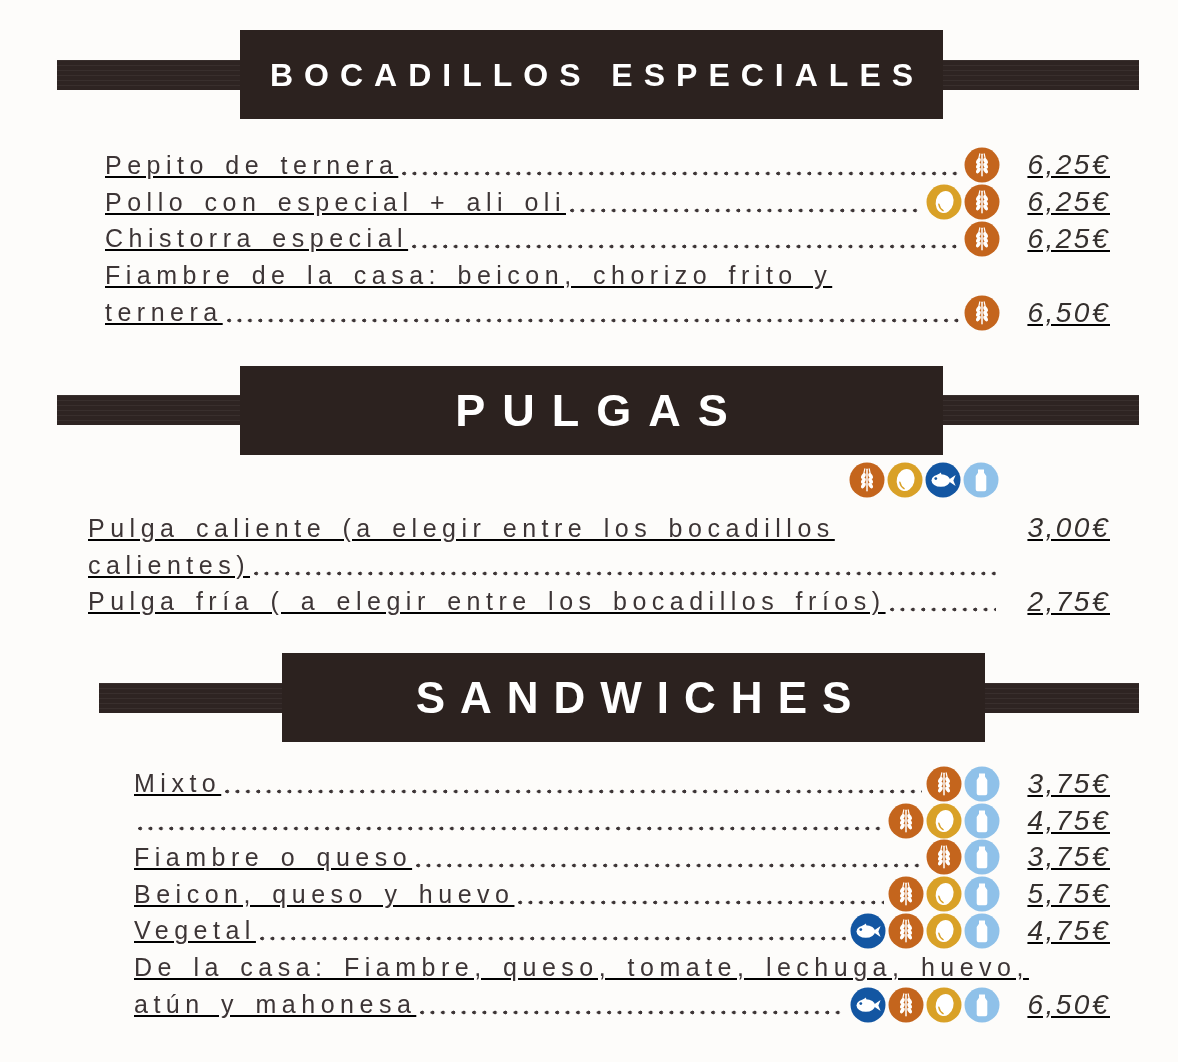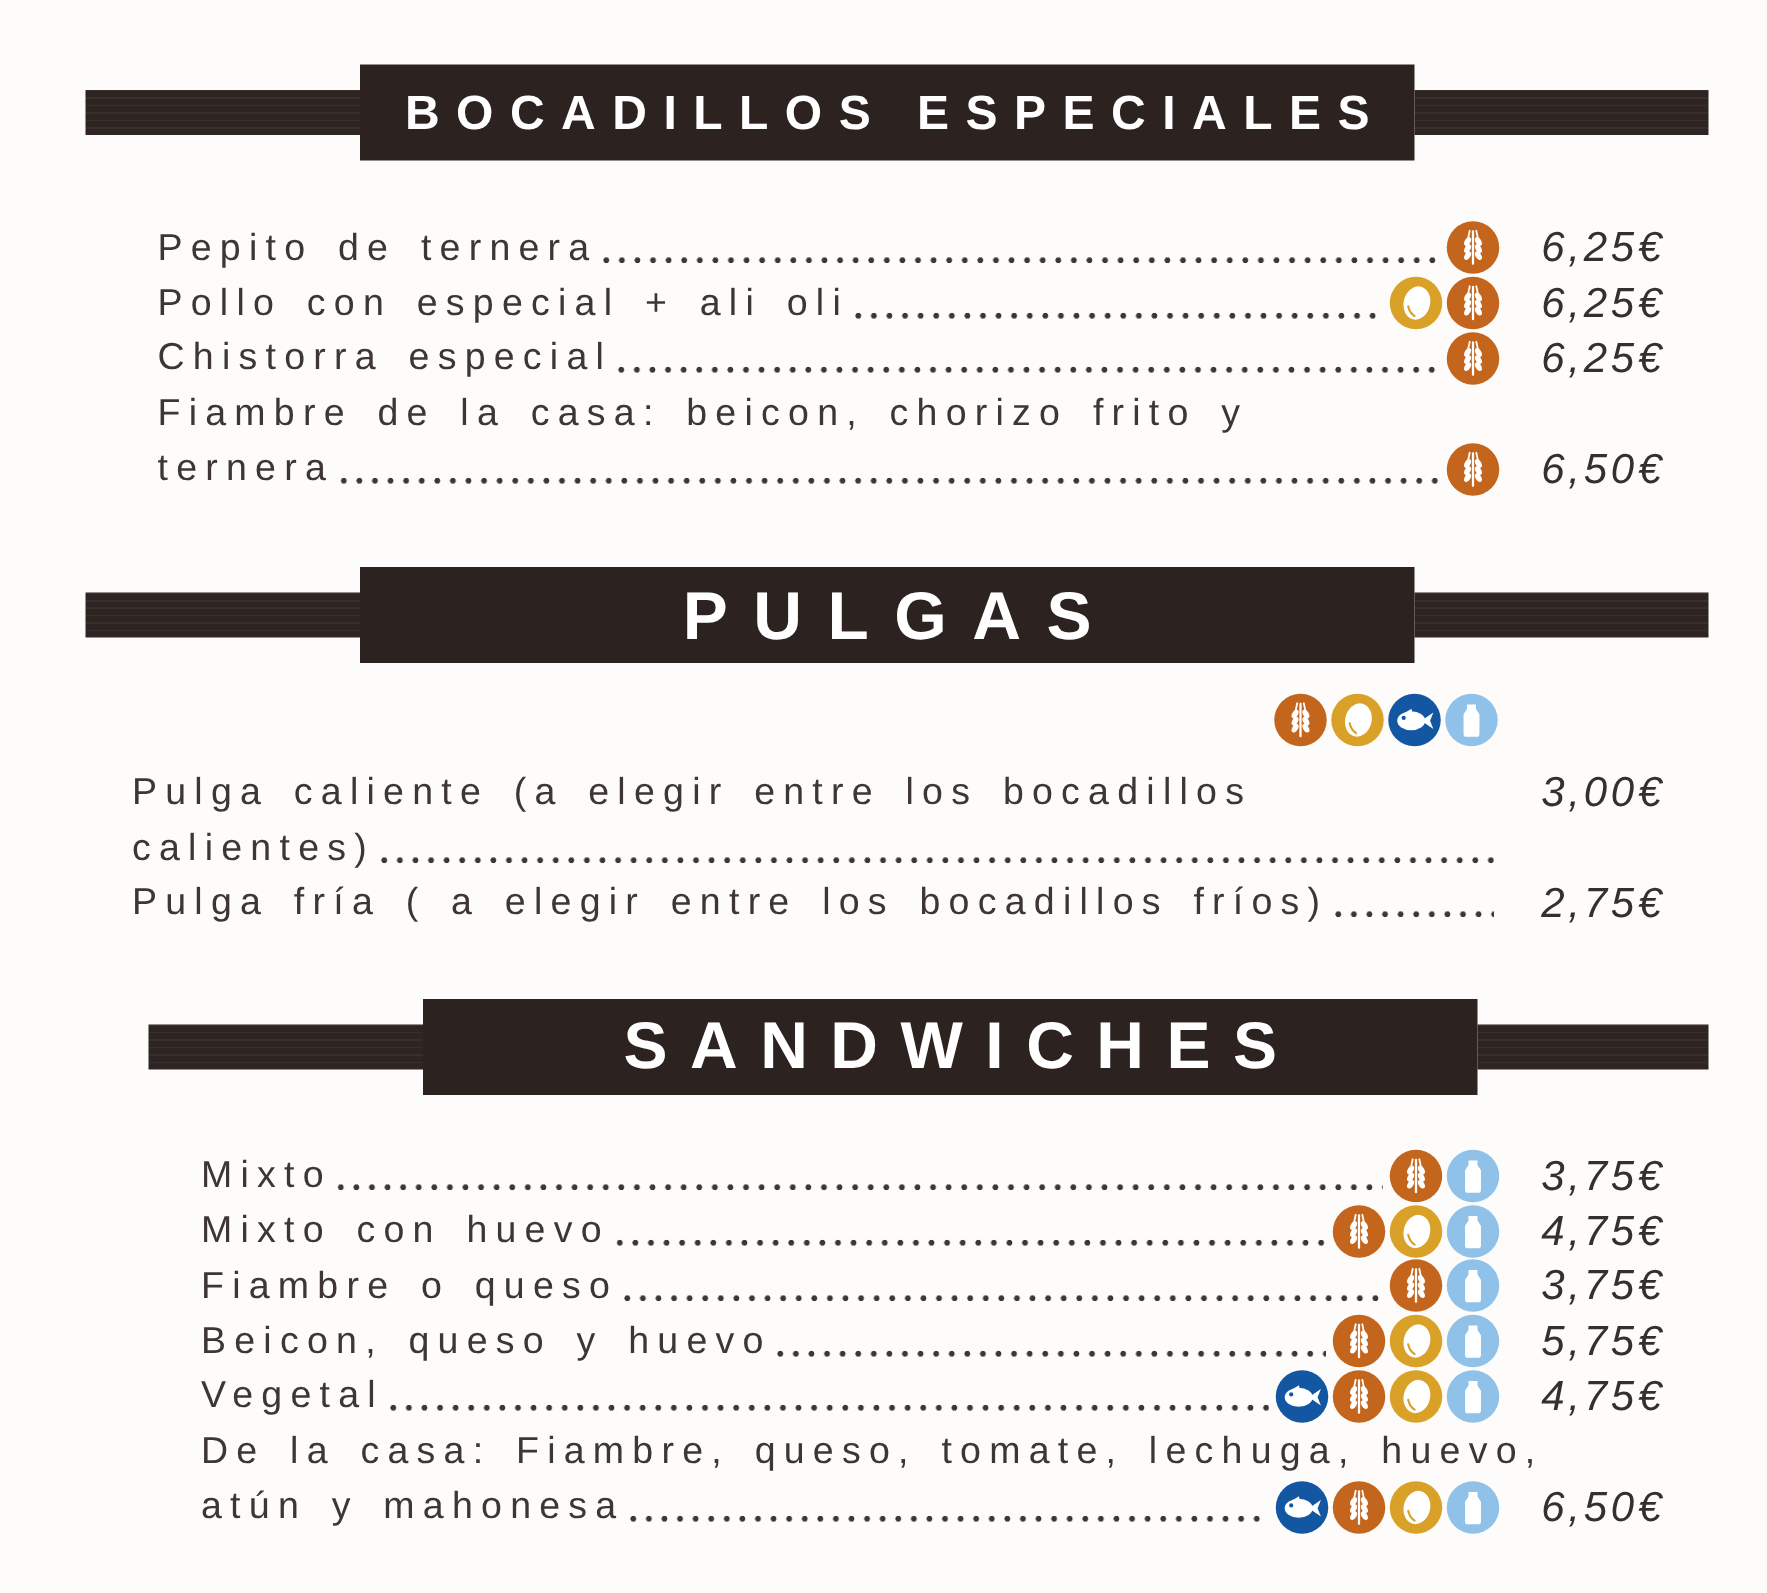--- a/index.html
+++ b/index.html
@@ -10,42 +10,42 @@
     -webkit-font-smoothing:antialiased;
   }
   .menu{width:1178px;height:1062px;position:relative;}
 
   
   .banner{display:flex;align-items:center;height:77px;padding:0 39px 0 57px;}
   .side-bar{height:30px;background:#2e2422;
     background-image:repeating-linear-gradient(to bottom, rgba(255,255,255,0.05) 0 1px, transparent 1px 5px);}
   .side-bar.left{width:183px;flex:0 0 183px;}
   .side-bar.right{flex:1 1 auto;}
-  .plate{width:703px;flex:0 0 703px;height:64px;background:#2c221f;
+  .plate{width:703px;flex:0 0 703px;height:89px;background:#2c221f;
     display:flex;align-items:center;justify-content:center;}
   .banner-label{color:#ffffff;font-weight:bold;white-space:nowrap;line-height:1;}
   .section-0 .banner-label{font-size:32px;letter-spacing:11px;padding-left:11px;}
   .section-1 .banner-label{font-size:45px;letter-spacing:17px;padding-left:17px;}
   .section-2 .banner-label{font-size:44px;letter-spacing:15px;padding-left:15px;}
 
   .section-0{padding-top:36px;}
   .section-1{padding-top:41px;}
   .section-2{padding-top:39px;margin-left:42px;}
 
   
   .legend{display:flex;justify-content:flex-end;align-items:center;gap:2px;
     margin:13px 179px 0 0;height:36px;}
 
   
   .rows{padding-right:68px;}
   .section-0 .rows{margin-top:34px;padding-left:105px;}
   .section-1 .rows{margin-top:12px;padding-left:88px;}
   .section-2 .rows{margin-top:29px;padding-left:92px;}
 
-  .row{display:flex;align-items:center;height:36.8px;}
+  .row{display:flex;align-items:center;height:36.8px;text-decoration:underline;}
   .item-text{font-size:25px;letter-spacing:5.5px;word-spacing:4px;
     color:#3d3536;white-space:nowrap;line-height:1;}
   .leader{flex:1 1 auto;align-self:flex-end;height:5px;margin:0 4px 8px 4px;
     background-image:radial-gradient(circle at 2.2px 2.5px, #3d3536 1.75px, transparent 2.15px);
     background-size:10.4px 5px;background-repeat:repeat-x;background-position:left bottom;}
   .leader.invisible{visibility:hidden;}
   .icons{display:flex;align-items:center;gap:2px;flex:0 0 auto;}
   .price{flex:0 0 110px;width:110px;text-align:right;font-style:italic;
     font-size:28px;letter-spacing:2.5px;color:#35302e;white-space:nowrap;line-height:1;}
   svg.allergen{display:block;}
@@ -253,21 +253,20 @@
               </g>
             </svg>
             <svg class="allergen" viewBox="0 0 36 36" width="36" height="36" xmlns="http://www.w3.org/2000/svg">
               <circle cx="18" cy="18" r="17.5" fill="#8fc1e9"></circle>
               <path fill="#ffffff" d="M15 7.6 h6 v3.1 l2.3 3.4 v13.2 a1.9 1.9 0 0 1 -1.9 1.9 h-6.8 a1.9 1.9 0 0 1 -1.9 -1.9 V14.1 l2.3 -3.4 z"></path>
             </svg>
           </span>
     <span class="price">3,75€</span>
   </div>
         <div class="row">
-    <span class="item-text">Mixto con huevo</span>
     <span class="leader"></span>
     <span class="icons">
             <svg class="allergen" viewBox="0 0 36 36" width="36" height="36" xmlns="http://www.w3.org/2000/svg">
               <circle cx="18" cy="18" r="17.5" fill="#c4651d"></circle>
               <g fill="#ffffff">
                 <rect x="17.25" y="6.5" width="1.5" height="23" rx="0.75"></rect>
                 <rect x="14.7" y="6.2" width="1.2" height="6" rx="0.6" transform="rotate(12 15.3 9.2)"></rect>
                 <rect x="20.1" y="6.2" width="1.2" height="6" rx="0.6" transform="rotate(-12 20.7 9.2)"></rect>
                 <ellipse cx="14.4" cy="14" rx="1.9" ry="3.2" transform="rotate(30 14.4 14)"></ellipse>
                 <ellipse cx="21.6" cy="14" rx="1.9" ry="3.2" transform="rotate(-30 21.6 14)"></ellipse>

